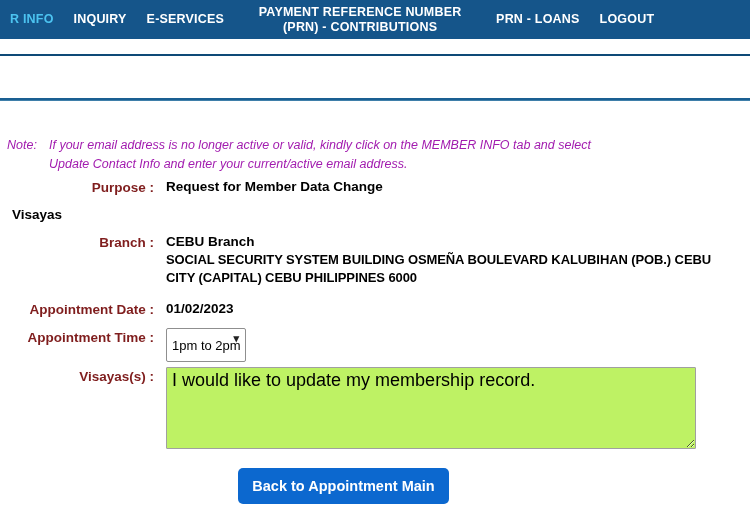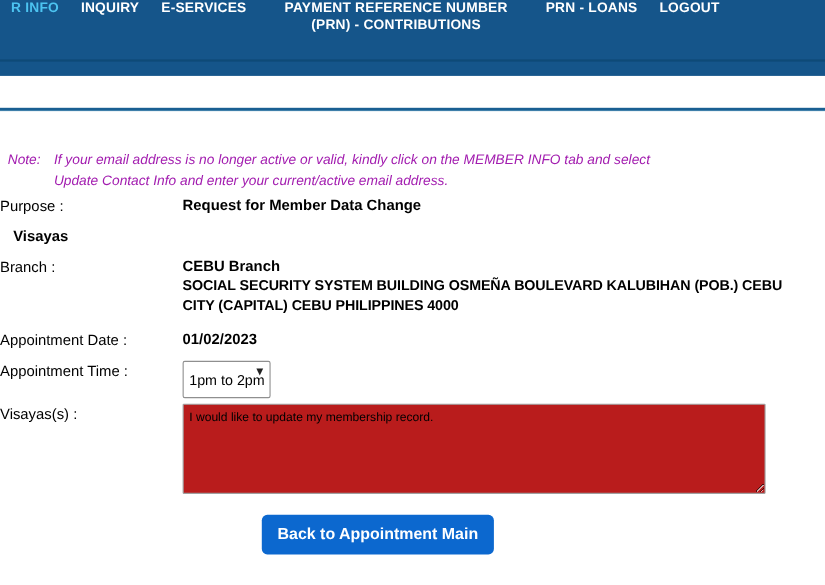--- a/index.html
+++ b/index.html
@@ -13,23 +13,24 @@
     font-family: "Liberation Sans", sans-serif;
     overflow: hidden;
     position: relative;
   }
 
   
   .navbar {
     position: absolute;
     left: 0; top: 0;
     width: 750px;
-    height: 69px;
+    height: 39px;
     background: #15558a;
     display: flex;
+    align-items: center;
     box-sizing: border-box;
     overflow: hidden;
   }
   .nav-item {
     color: #ffffff;
     font-size: 12.5px;
     font-weight: bold;
     letter-spacing: 0.2px;
     text-align: center;
     line-height: 15px;
@@ -97,23 +98,24 @@
     width: 750px;
   }
   .row {
     display: flex;
     align-items: flex-start;
     margin-bottom: 9px;
   }
   .lbl {
     width: 154px;
     flex: 0 0 154px;
+    text-align: right;
     font-size: 13.5px;
-    font-weight: normal;
-    color: #000000;
+    font-weight: bold;
+    color: #7f1d1d;
     line-height: 18px;
     padding-top: 1px;
   }
   .val {
     flex: 1 1 auto;
     padding-left: 12px;
     font-size: 13.5px;
     font-weight: bold;
     color: #000000;
     line-height: 18px;
@@ -159,26 +161,26 @@
   }
 
   
   .concern-ta {
     width: 530px;
     height: 82px;
     box-sizing: border-box;
     border: 1px solid #a0a0a0;
     border-radius: 1px;
     font-family: "Liberation Sans", sans-serif;
-    font-size: 11px;
+    font-size: 18px;
     color: #000000;
     padding: 4px 5px;
     resize: both;
     outline: none;
-    background: #b91c1c;
+    background: #bef264;
     line-height: 17px;
   }
 
   
   .btn-bar {
     position: absolute;
     left: 0;
     top: 468px;
     width: 687px;
     display: flex;
@@ -228,21 +230,21 @@
   </div>
 
   <div class="row">
     <div class="val">Visayas</div>
   </div>
 
   <div class="row">
     <div class="lbl">Branch :</div>
     <div class="val">
       <div>CEBU Branch</div>
-      <div class="addr">SOCIAL SECURITY SYSTEM BUILDING OSMEÑA BOULEVARD KALUBIHAN (POB.) CEBU CITY (CAPITAL) CEBU PHILIPPINES 4000</div>
+      <div class="addr">SOCIAL SECURITY SYSTEM BUILDING OSMEÑA BOULEVARD KALUBIHAN (POB.) CEBU CITY (CAPITAL) CEBU PHILIPPINES 6000</div>
     </div>
   </div>
 
   <div class="row row-date">
     <div class="lbl">Appointment Date :</div>
     <div class="val">01/02/2023</div>
   </div>
 
   <div class="row row-time">
     <div class="lbl">Appointment Time :</div>

